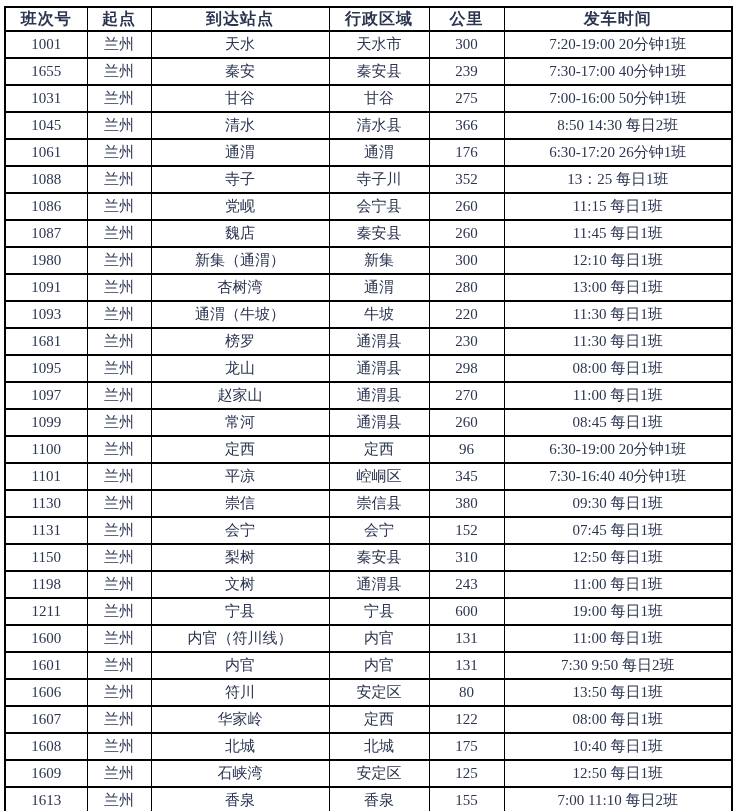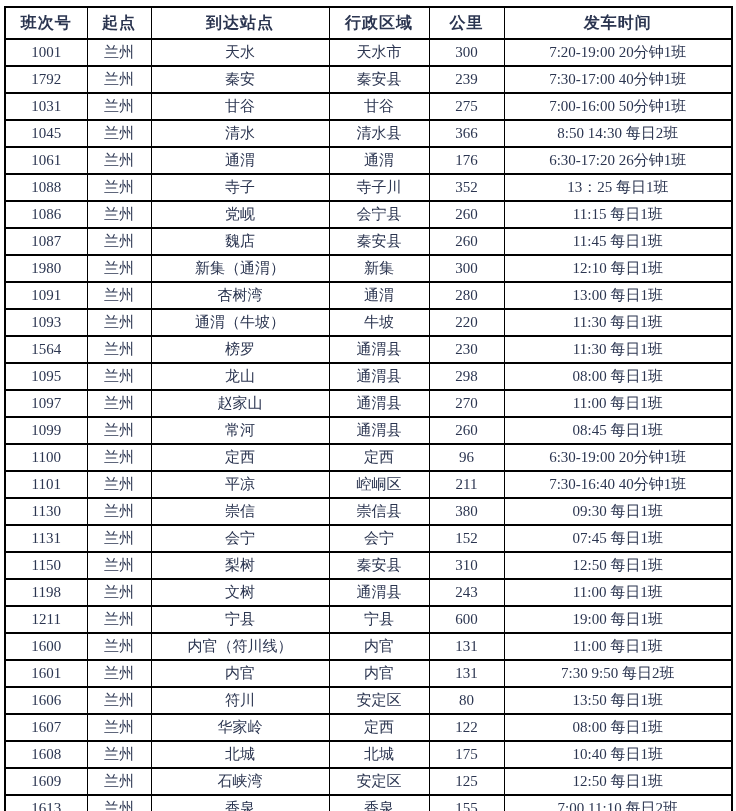--- a/index.html
+++ b/index.html
@@ -29,21 +29,21 @@
     border-right: 1px solid #000000;
     border-top: 2px solid #000000;
     border-bottom: 2px solid #000000;
     text-align: center;
     vertical-align: middle;
     white-space: nowrap;
     overflow: hidden;
     padding: 0 2px;
   }
   table.schedule thead tr {
-    height: 32px;
+    height: 24px;
   }
   table.schedule th {
     font-size: 16px;
     font-weight: bold;
     letter-spacing: 1px;
   }
   table.schedule tbody tr {
     height: 27px;
   }
   table.schedule td {
@@ -84,21 +84,21 @@
     <tbody id="table-body">
         <tr>
           <td>1001</td>
           <td>兰州</td>
           <td>天水</td>
           <td>天水市</td>
           <td>300</td>
           <td>7:20-19:00 20分钟1班</td>
         </tr>
         <tr>
-          <td>1792</td>
+          <td>1655</td>
           <td>兰州</td>
           <td>秦安</td>
           <td>秦安县</td>
           <td>239</td>
           <td>7:30-17:00 40分钟1班</td>
         </tr>
         <tr>
           <td>1031</td>
           <td>兰州</td>
           <td>甘谷</td>
@@ -164,21 +164,21 @@
         </tr>
         <tr>
           <td>1093</td>
           <td>兰州</td>
           <td>通渭（牛坡）</td>
           <td>牛坡</td>
           <td>220</td>
           <td>11:30 每日1班</td>
         </tr>
         <tr>
-          <td>1564</td>
+          <td>1681</td>
           <td>兰州</td>
           <td>榜罗</td>
           <td>通渭县</td>
           <td>230</td>
           <td>11:30 每日1班</td>
         </tr>
         <tr>
           <td>1095</td>
           <td>兰州</td>
           <td>龙山</td>
@@ -208,21 +208,21 @@
           <td>定西</td>
           <td>定西</td>
           <td>96</td>
           <td>6:30-19:00 20分钟1班</td>
         </tr>
         <tr>
           <td>1101</td>
           <td>兰州</td>
           <td>平凉</td>
           <td>崆峒区</td>
-          <td>211</td>
+          <td>345</td>
           <td>7:30-16:40 40分钟1班</td>
         </tr>
         <tr>
           <td>1130</td>
           <td>兰州</td>
           <td>崇信</td>
           <td>崇信县</td>
           <td>380</td>
           <td>09:30 每日1班</td>
         </tr>

